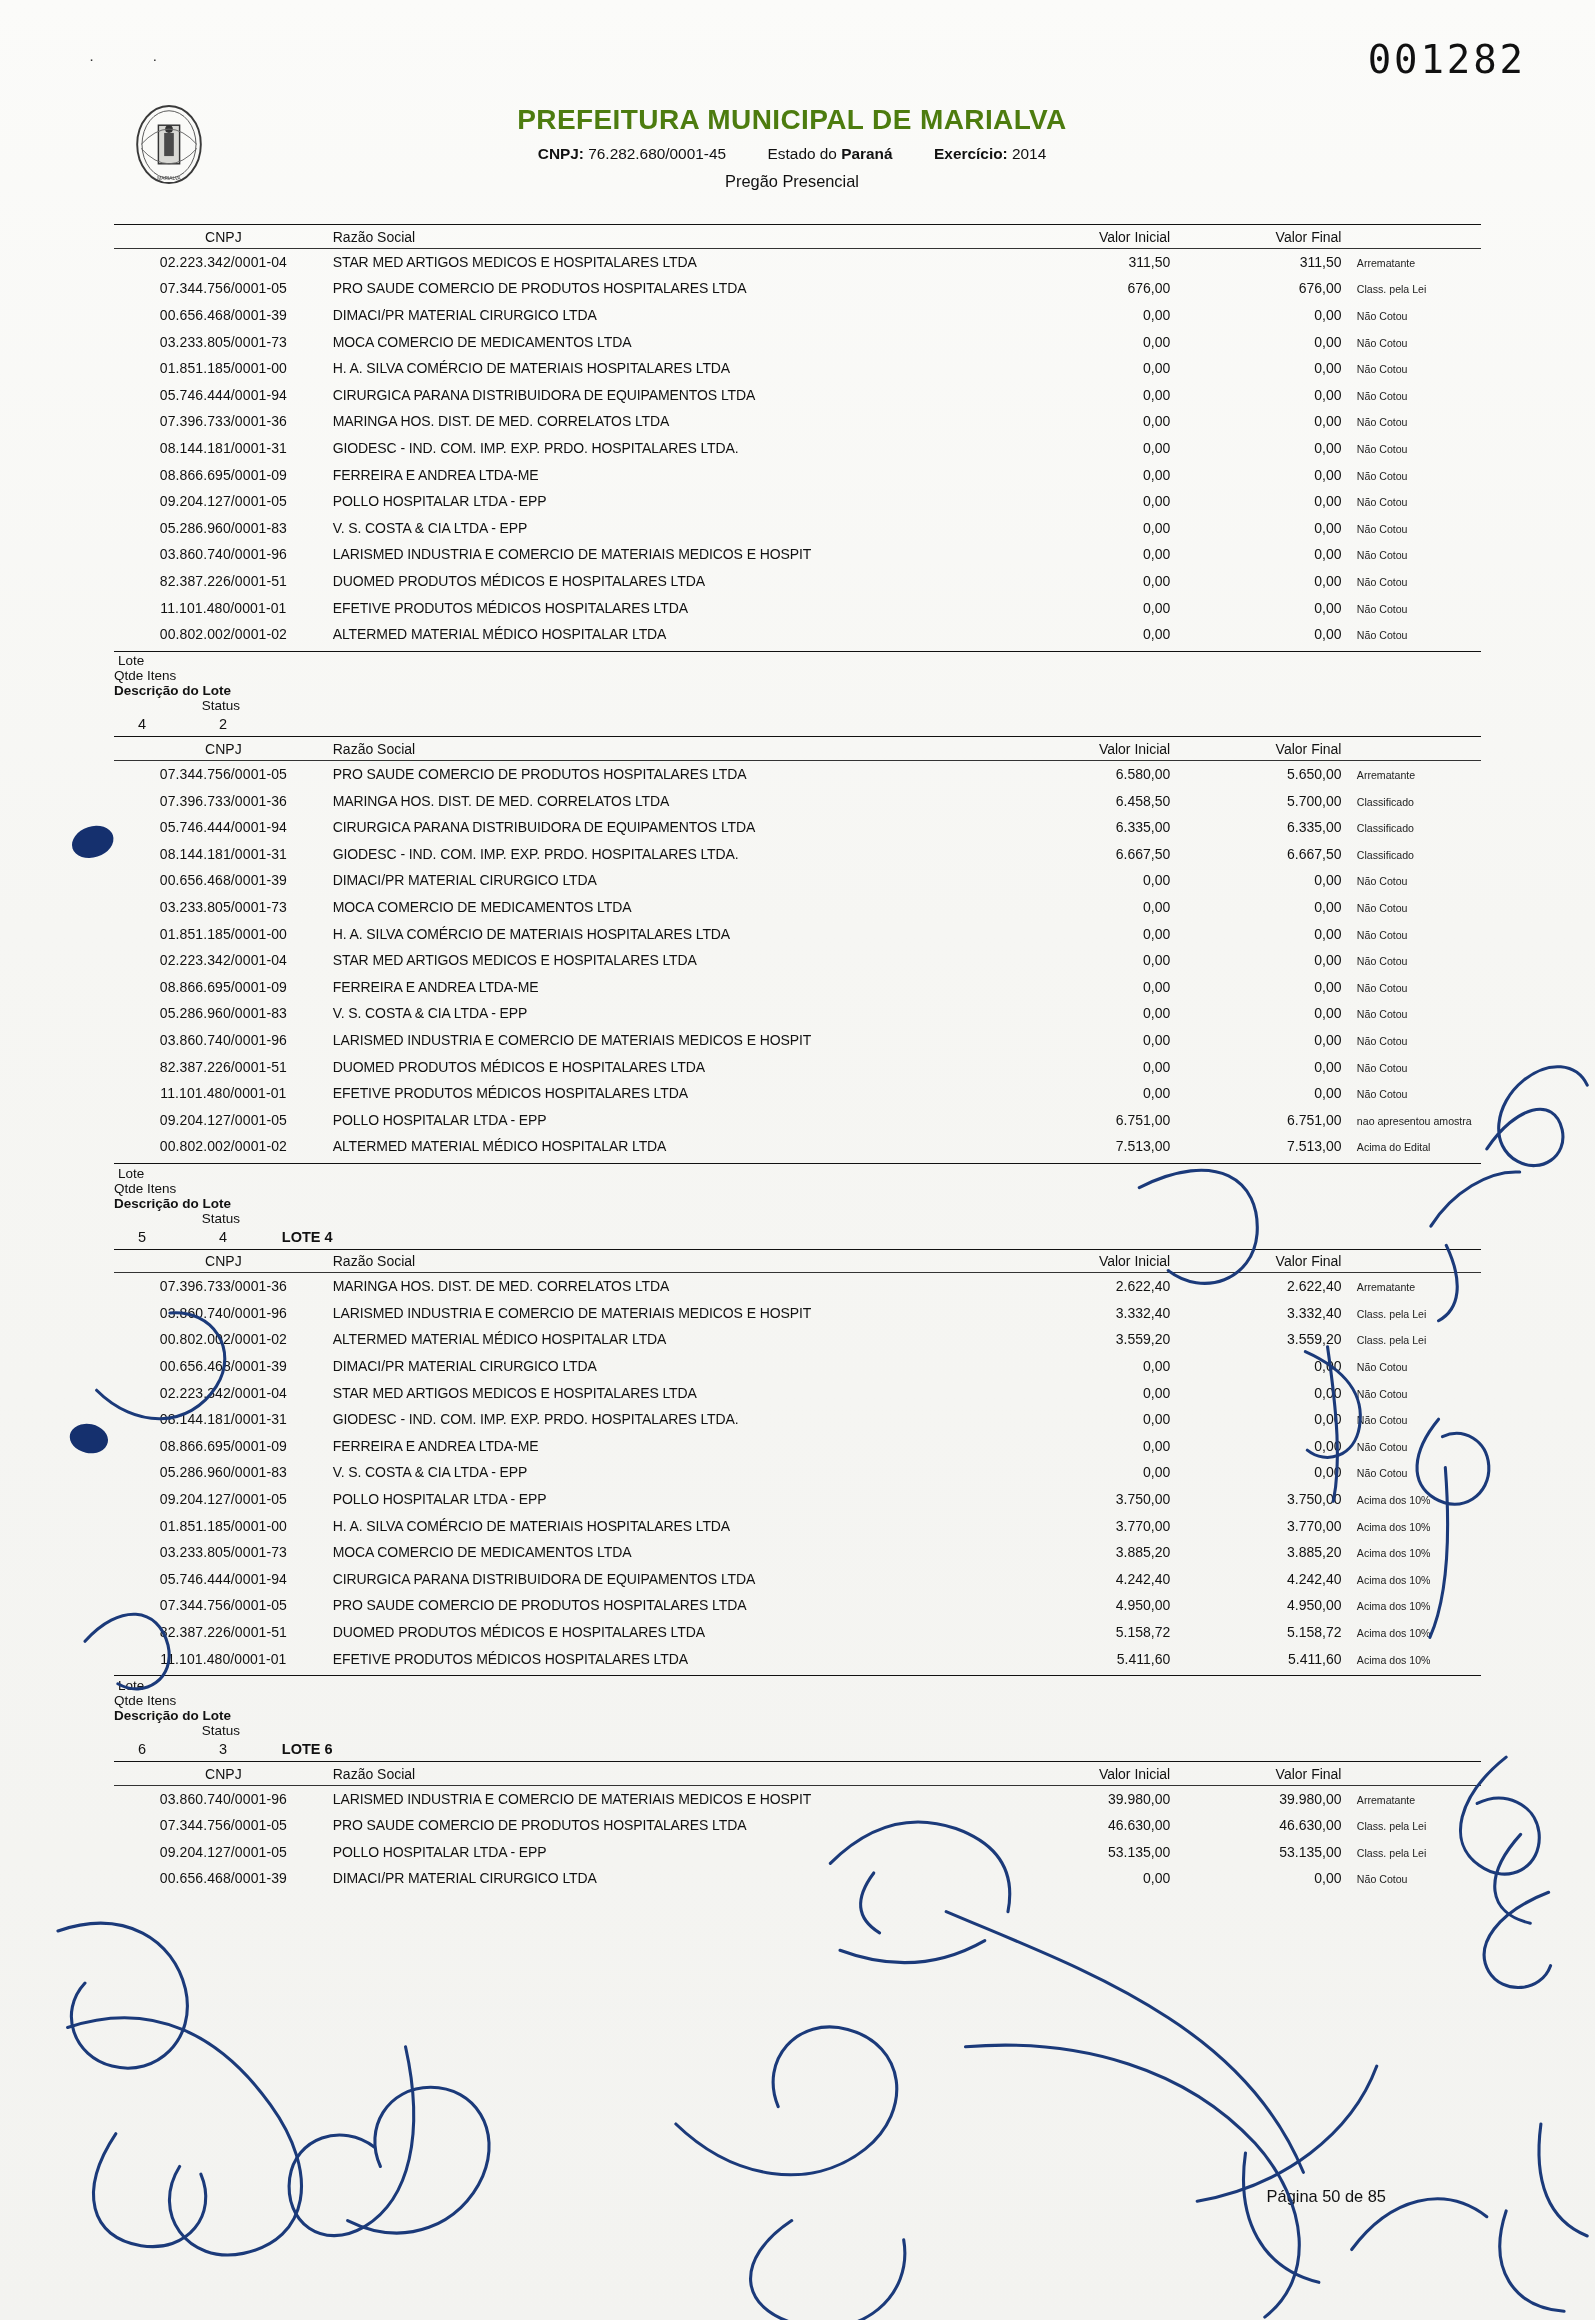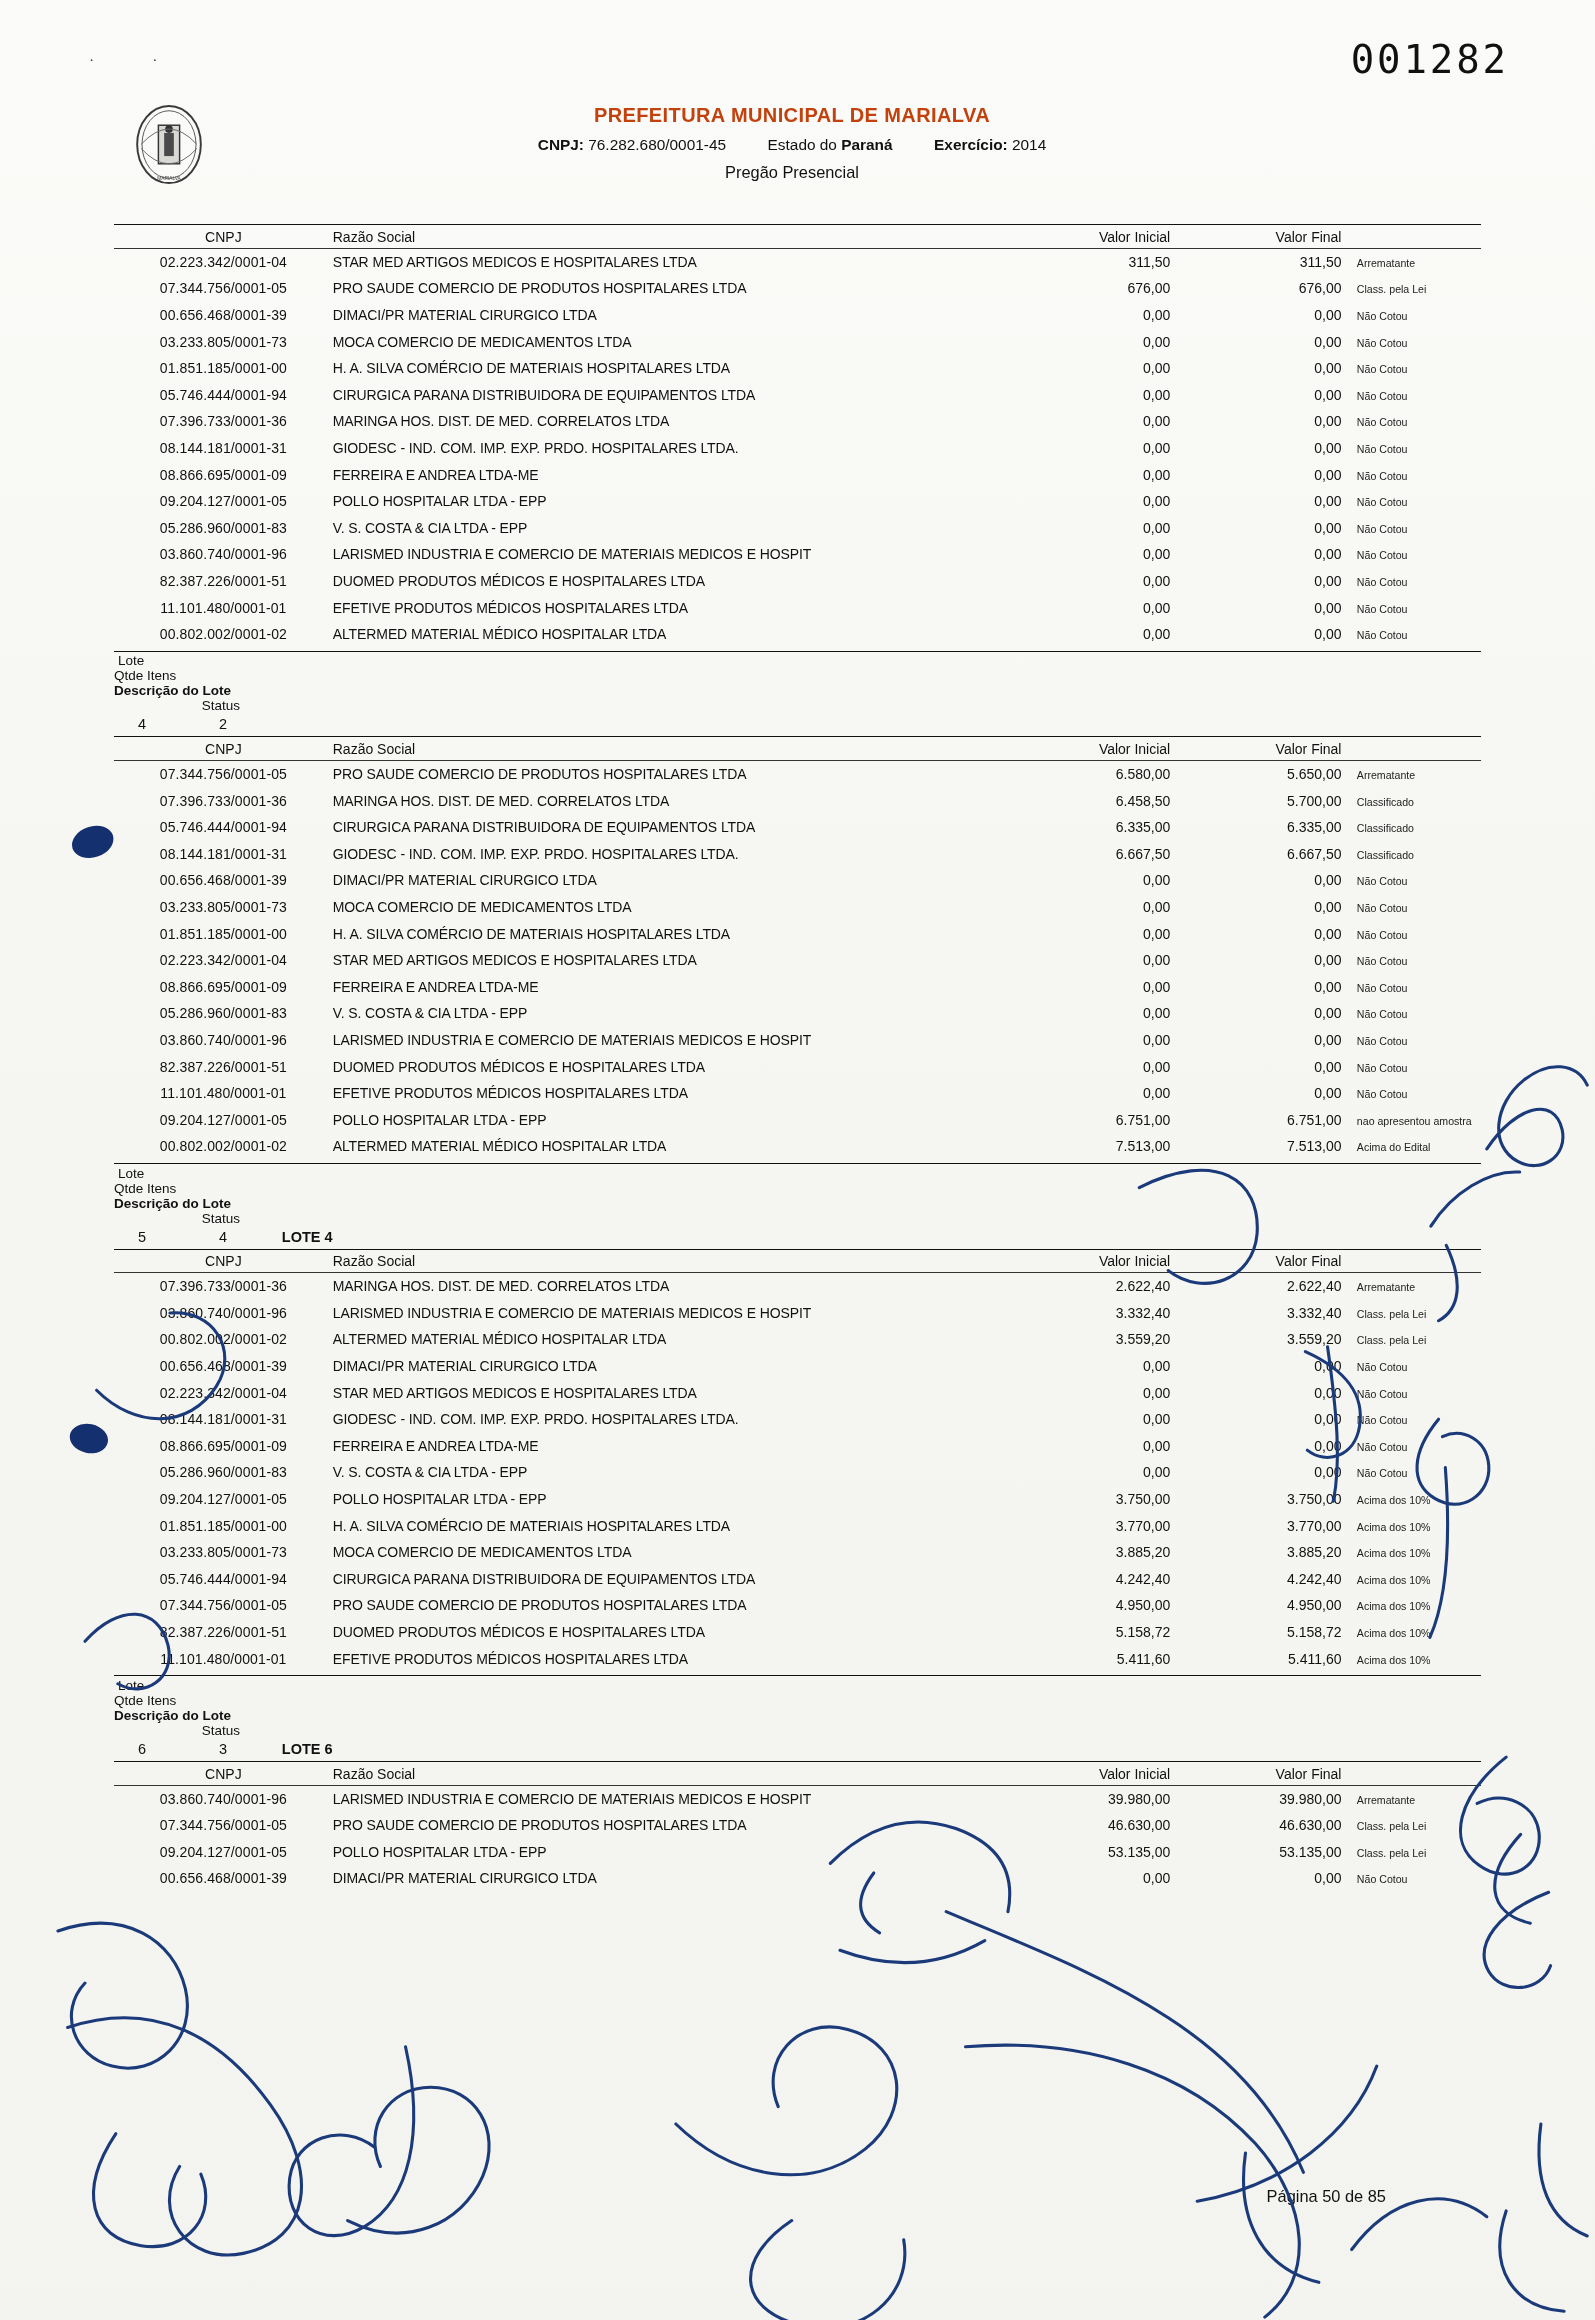--- a/index.html
+++ b/index.html
@@ -17,38 +17,38 @@
     background:#f7f7f5;
   }
   
   .paper{
     position:absolute;inset:0;
     background:linear-gradient(180deg,#fbfbf9 0%,#f6f6f3 40%,#f3f3f0 100%);
   }
   .content{position:absolute;inset:0;}
 
   .doc-number{
-    position:absolute;top:37px;right:86px;
+    position:absolute;top:37px;right:69px;
     font-size:39px;letter-spacing:2.9px;
     font-family:"DejaVu Sans Mono", monospace;
     color:#111;
   }
   .dots{position:absolute;top:50px;left:89px;font-size:15.4px;color:#333;letter-spacing:58px;}
 
   
   .crest{
     position:absolute;left:135px;top:104px;width:68px;height:81px;
   }
   .crest svg{display:block;}
 
   .header{
     position:absolute;left:406px;top:104px;width:772px;text-align:center;
   }
   .header .title{
-    font-size:20px;font-weight:bold;letter-spacing:0.4px;color:#c2410c;
+    font-size:28px;font-weight:bold;letter-spacing:0.4px;color:#4d7c0f;
   }
   .header .sub{
     margin-top:8.7px;font-size:15.4px;color:#111;
   }
   .header .sub .lbl{font-weight:bold;}
   .header .sub .gap{display:inline-block;width:33px;}
   .header .modal{
     margin-top:9.7px;font-size:16.4px;color:#111;
   }
 

